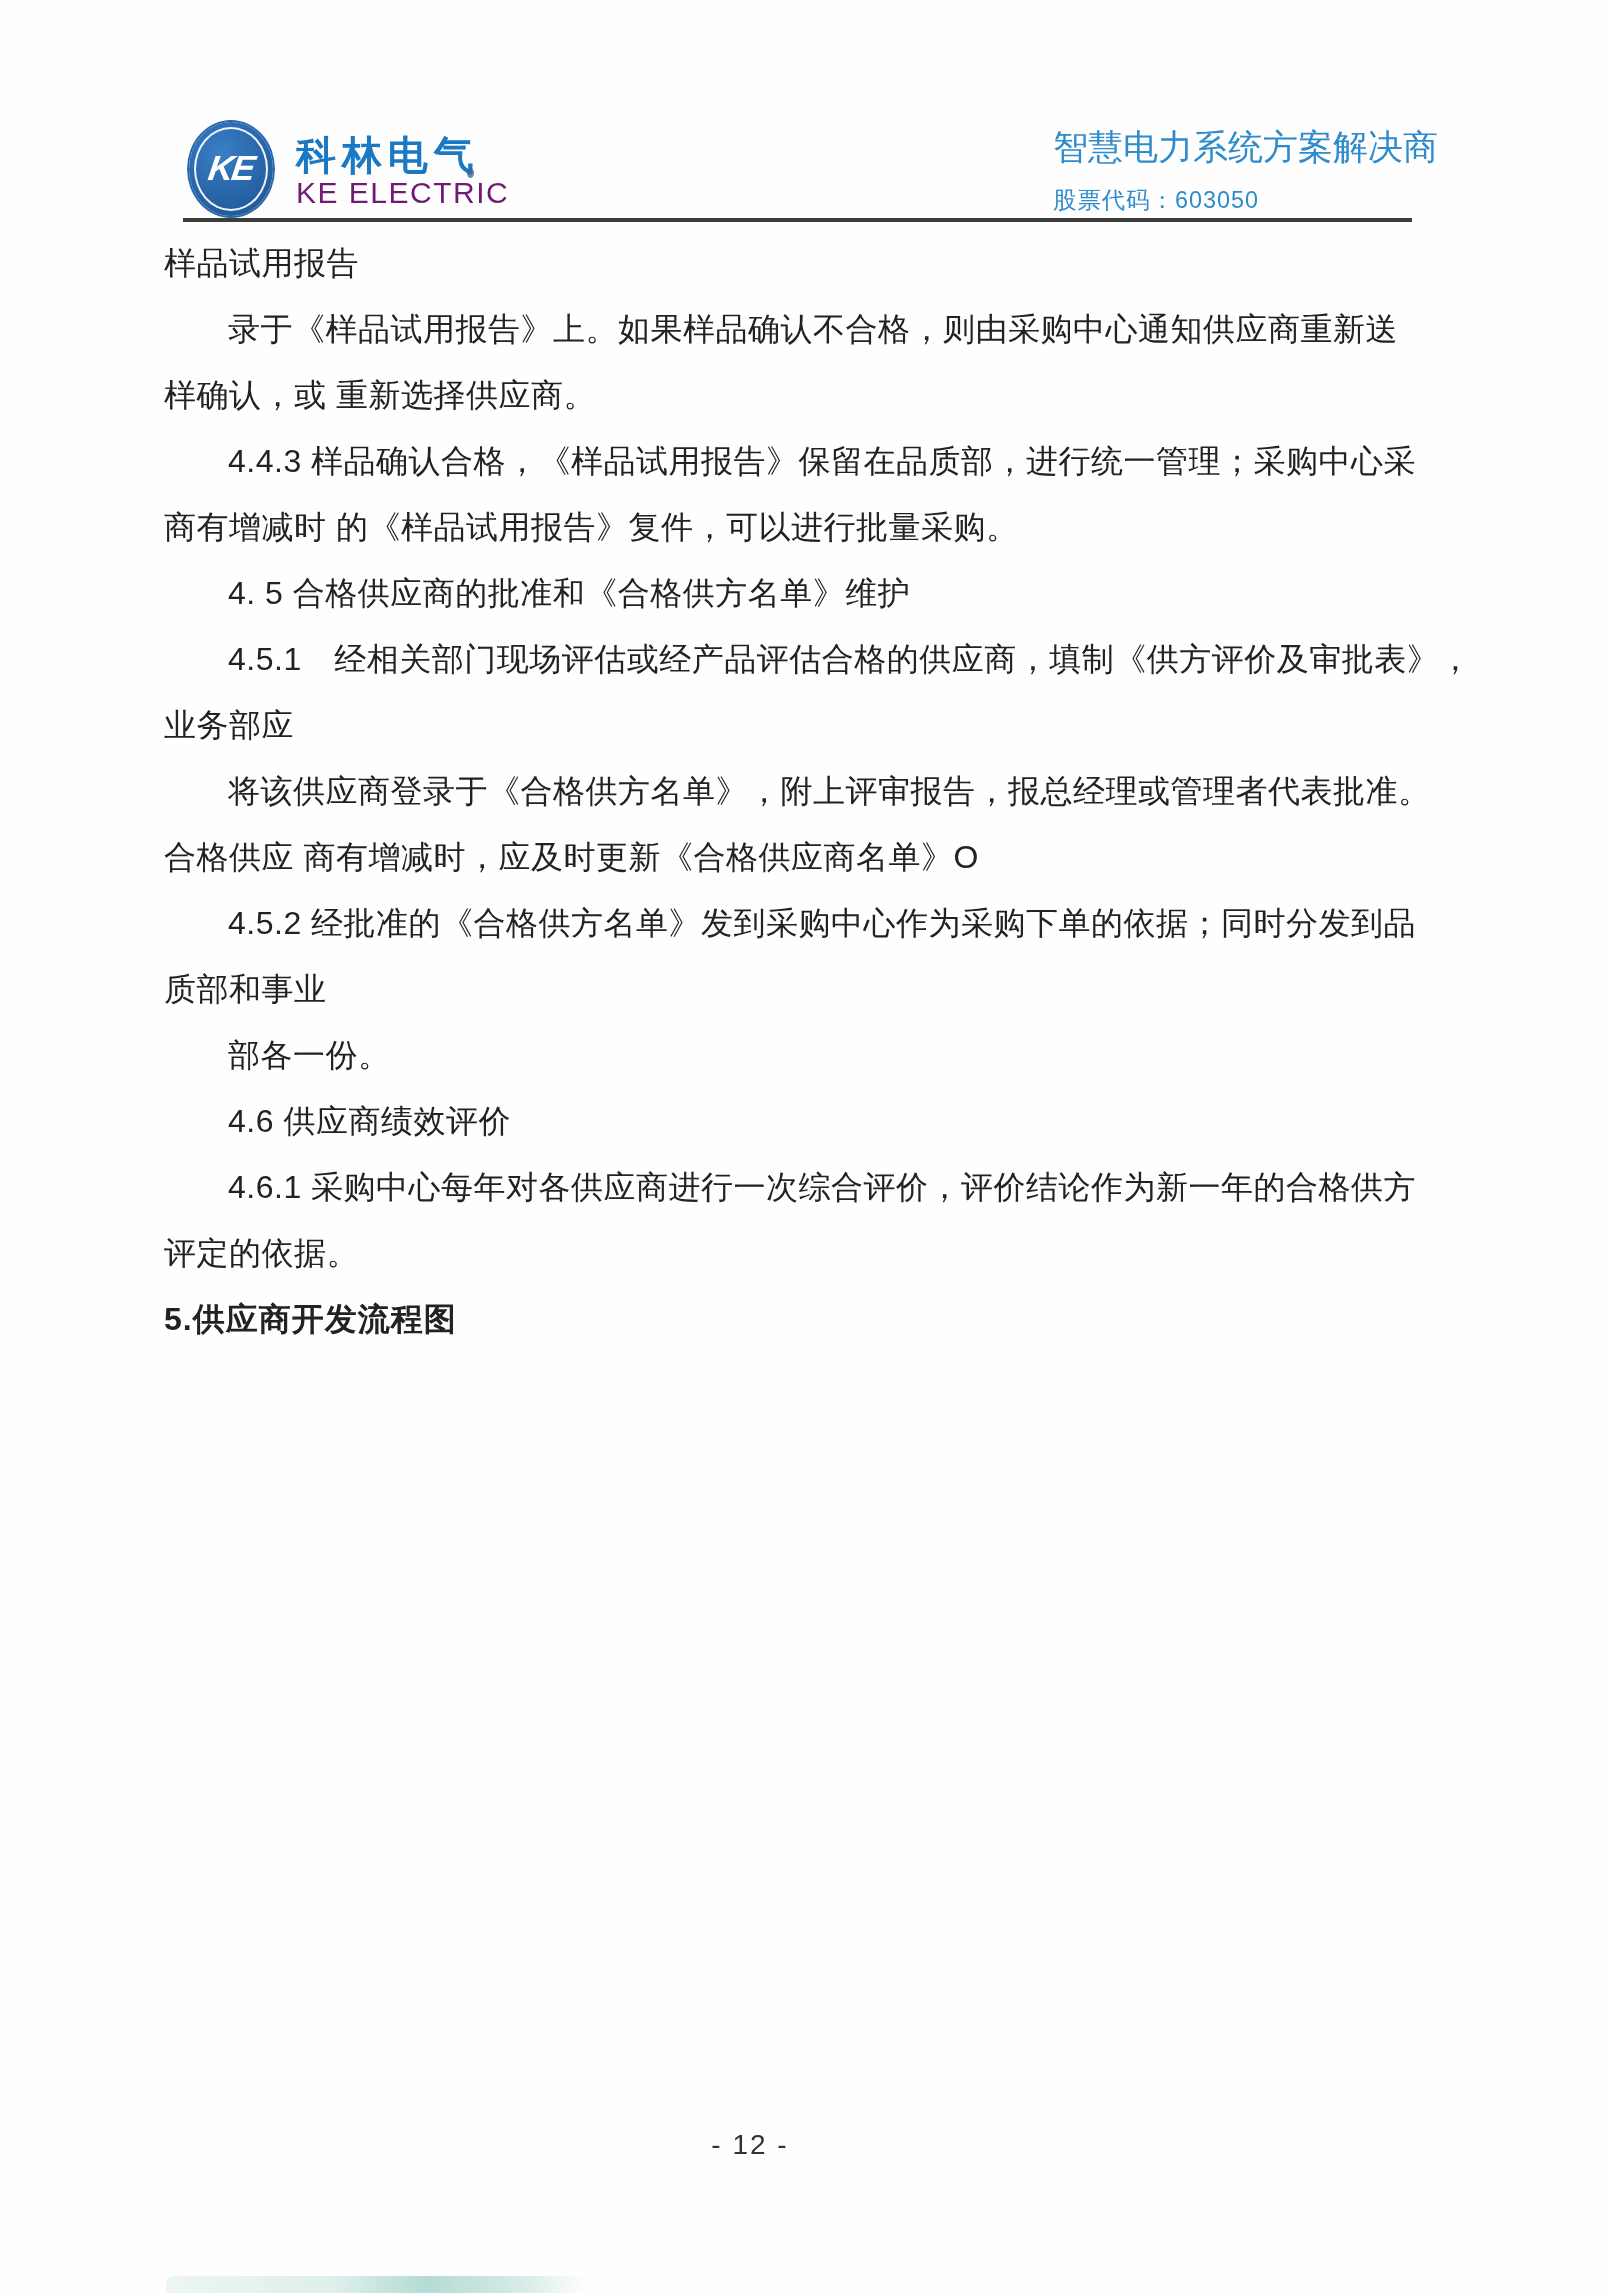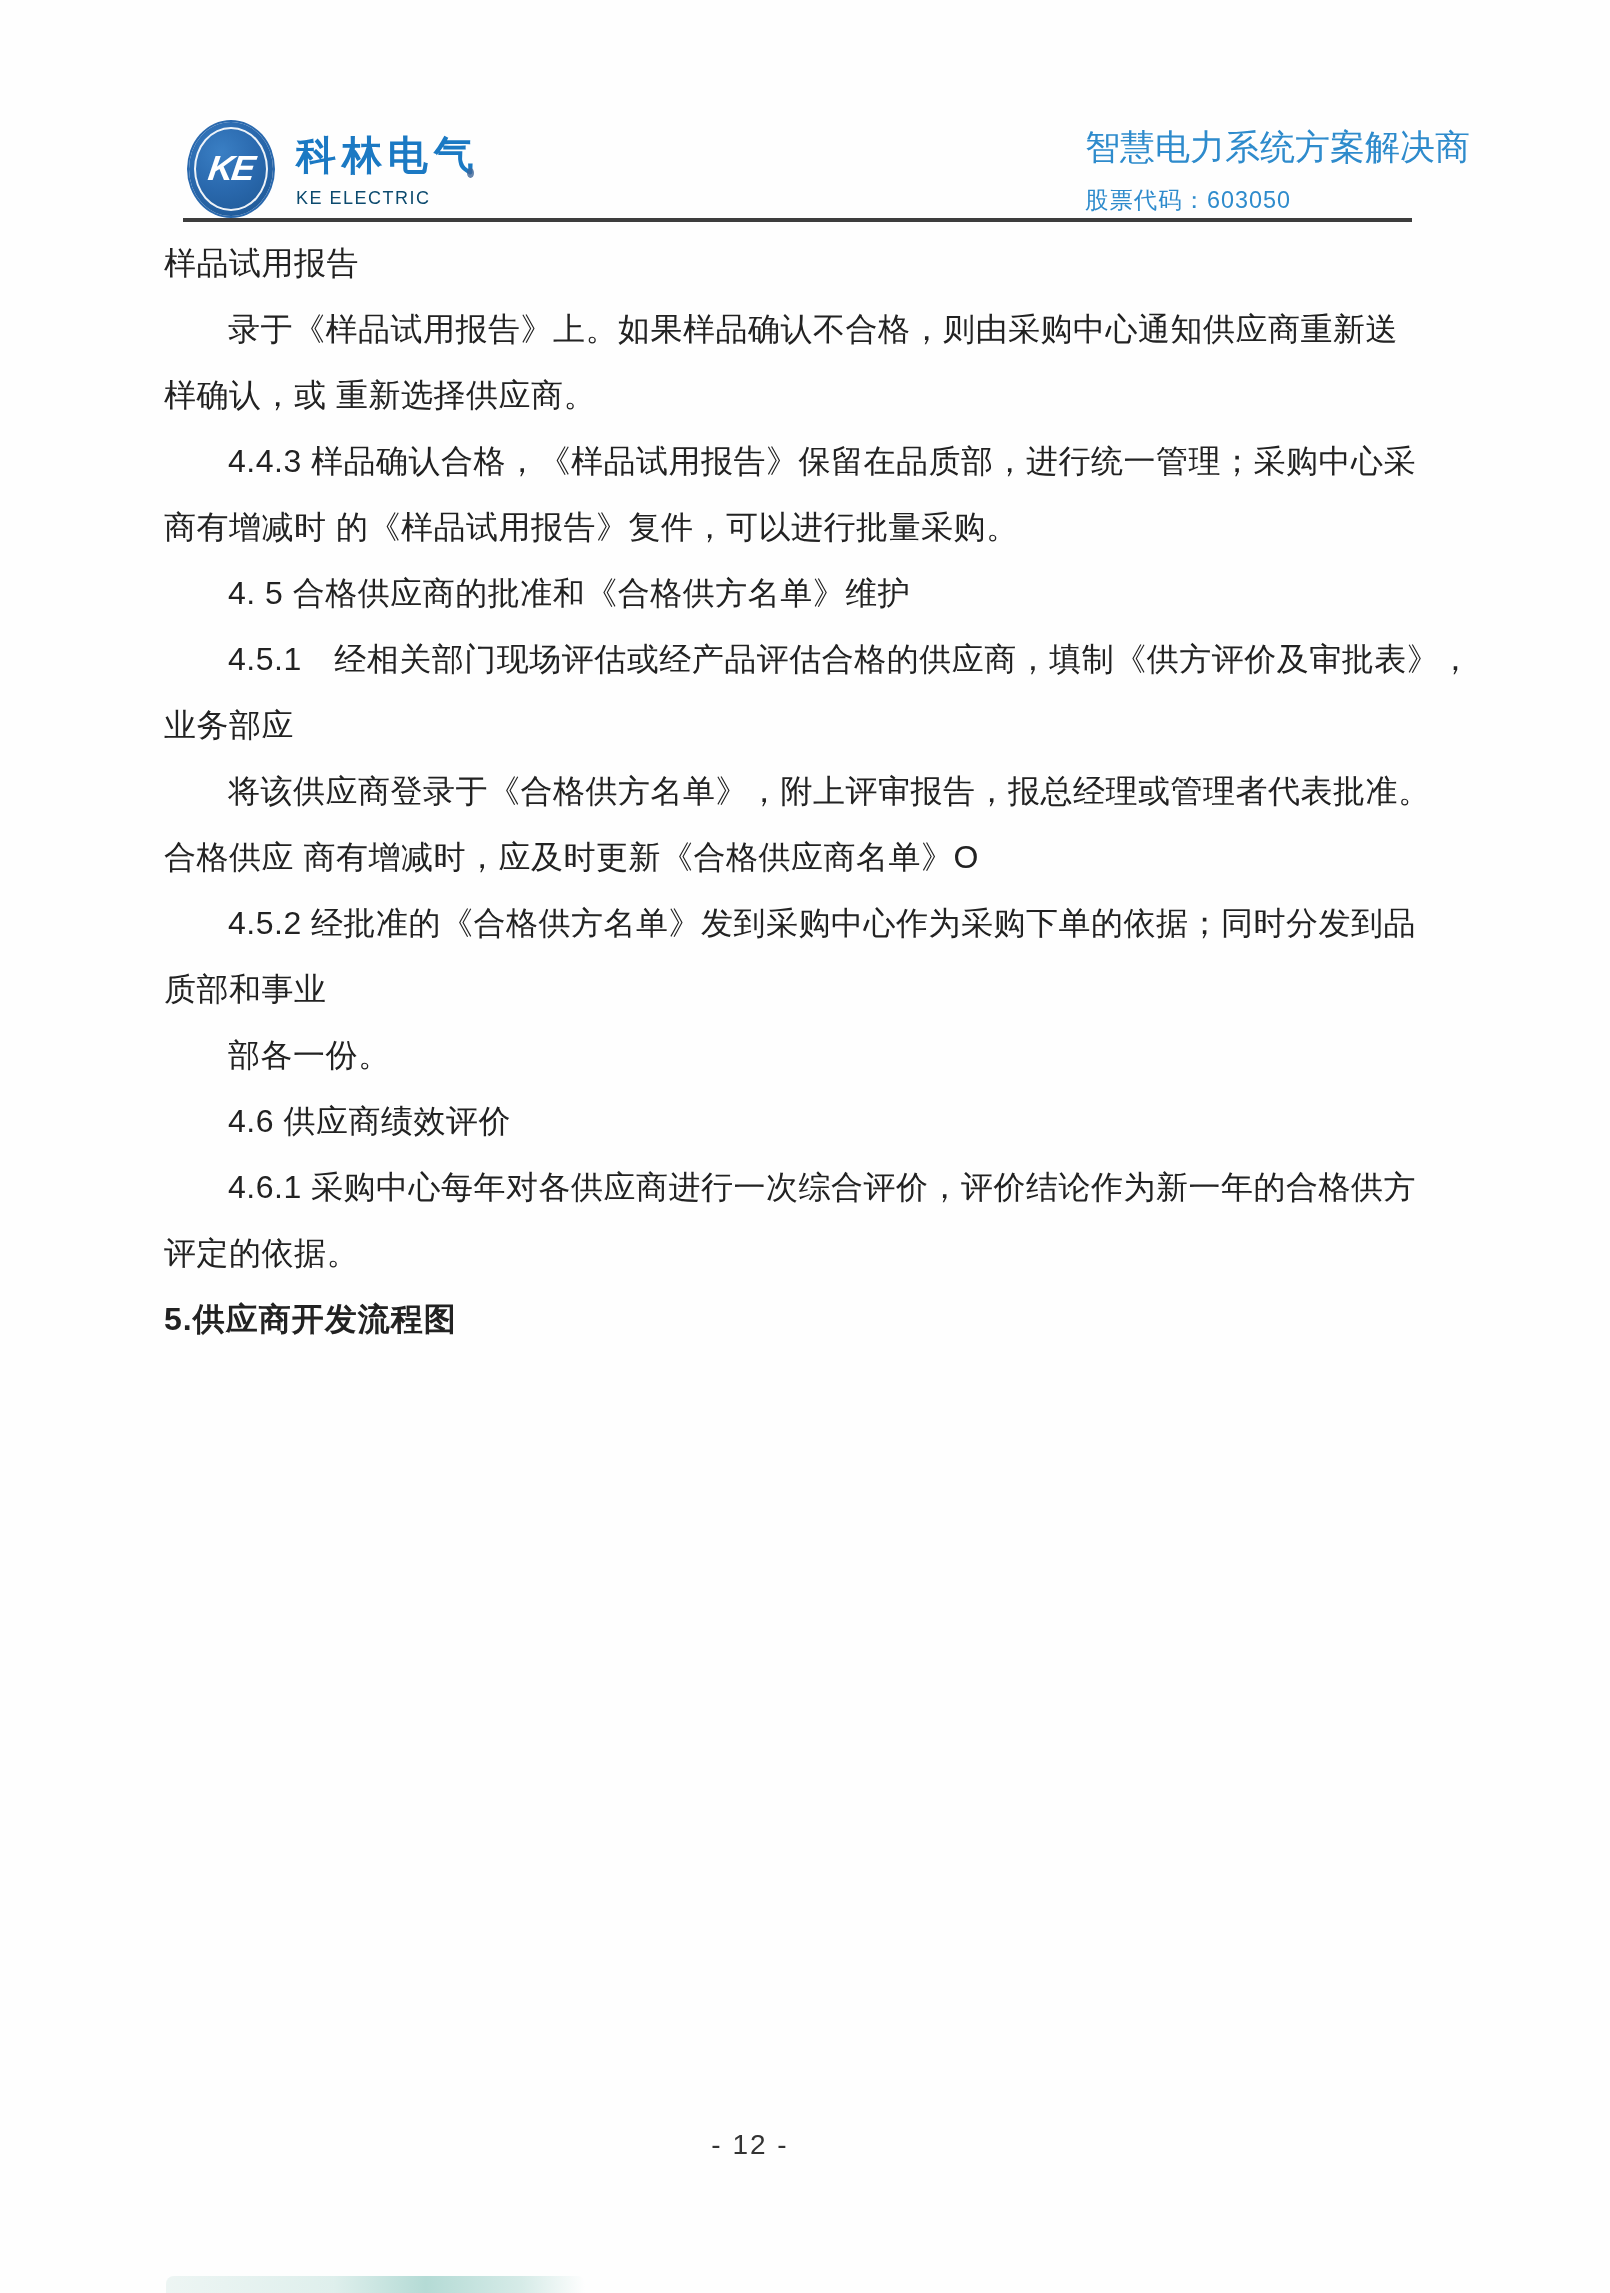--- a/index.html
+++ b/index.html
@@ -29,24 +29,24 @@
     text-align:center;
     font-weight:700;font-style:italic;
     font-size:35px;letter-spacing:-2px;color:#fff;
   }
   .logo-text{position:absolute;left:296px;top:135px;line-height:1;}
   .logo-zh{
     font-size:40px;font-weight:700;color:#1b79c3;letter-spacing:5.9px;
     line-height:1;
   }
   .logo-en{
-    font-size:18px;color:#0c4a6e;letter-spacing:1.5px;margin-top:14px;
+    font-size:30px;color:#701a75;letter-spacing:1.5px;margin-top:3px;
     font-weight:400;
   }
-  .hdr-right{position:absolute;left:1053px;top:127px;text-align:left;margin-left:32px;}
+  .hdr-right{position:absolute;left:1053px;top:127px;text-align:left;}
   .hdr-slogan{
     font-size:35px;color:#2e8bcc;letter-spacing:0px;line-height:1.15;
     font-weight:400;white-space:nowrap;
   }
   .hdr-stock{
     font-size:23.4px;color:#2e8bcc;margin-top:16.6px;letter-spacing:1px;
     white-space:nowrap;
   }
   .hdr-rule{
     position:absolute;left:183px;top:218px;width:1229px;height:3.9px;

